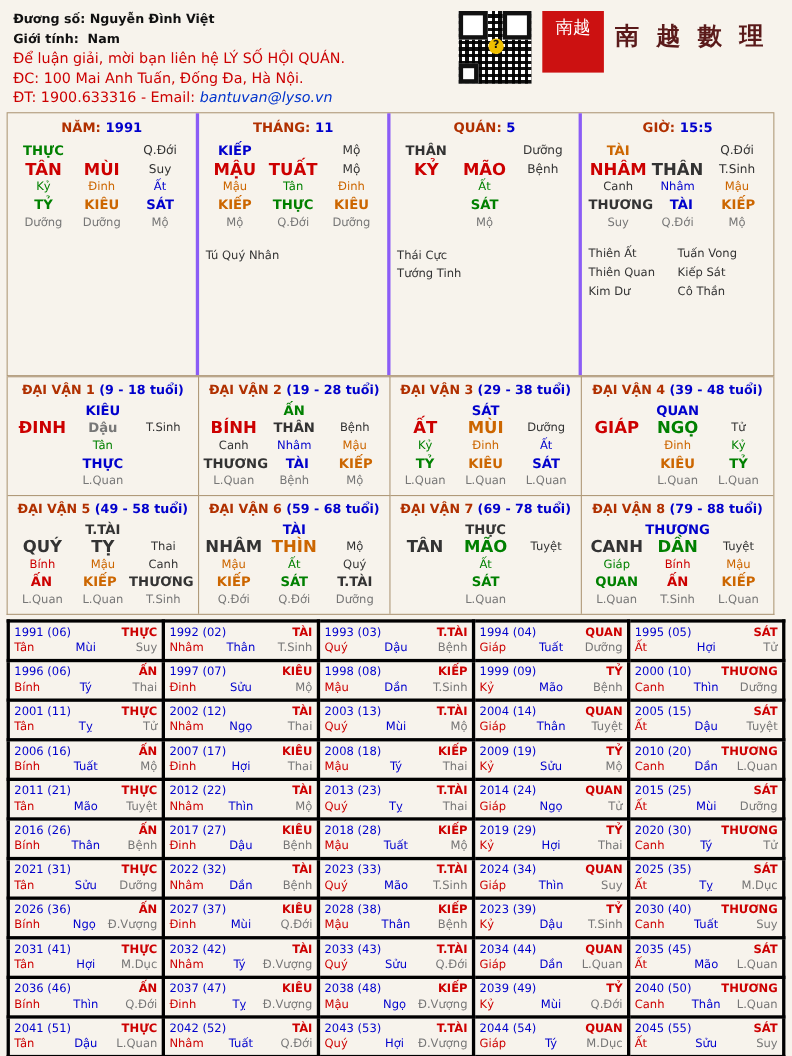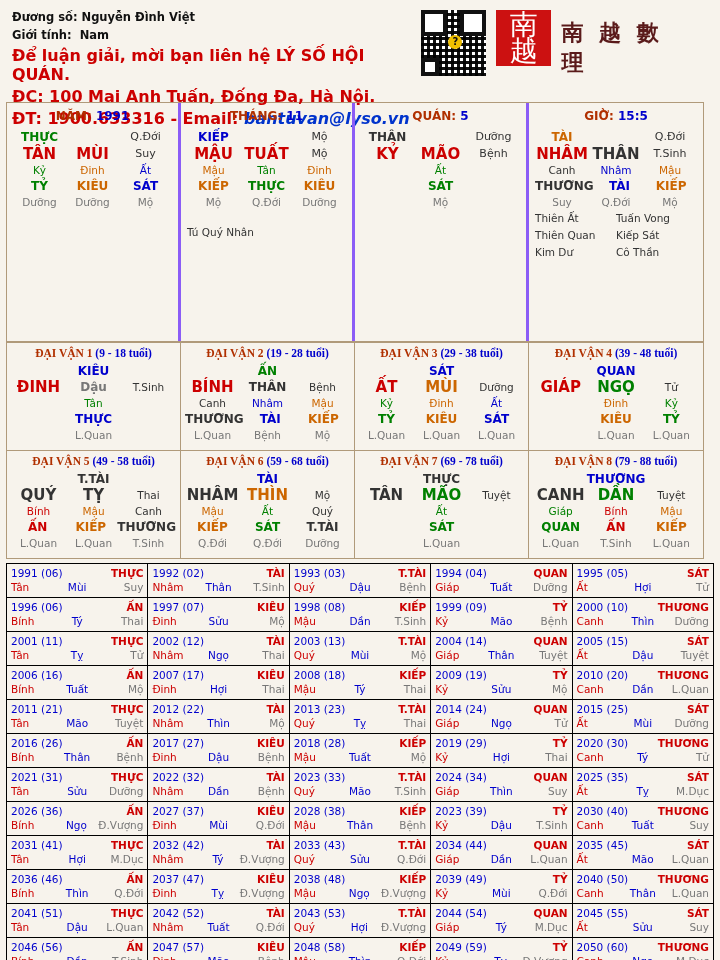--- a/index.html
+++ b/index.html
@@ -14,38 +14,38 @@
     position: relative;
     overflow: hidden;
   }
   .page { position: relative; width: 720px; height: 960px; padding: 6px 16px 0 6px; }
 
   
   .header { display: flex; justify-content: space-between; align-items: flex-start; height: 96px; }
   .hdr-left { padding-left: 6px; padding-top: 4px; }
   .hdr-line { font-size: 11.5px; font-weight: bold; margin-bottom: 4px; color: #111; }
   .hdr-line .lbl { color: #111; }
-  .hdr-red { color: #cc0000; font-weight: bold; font-size: 16px; margin-bottom: 3px; }
+  .hdr-red { color: #cc0000; font-weight: normal; font-size: 13px; margin-bottom: 3px; }
   .hdr-red .email { color: #0033cc; font-style: italic; }
   .hdr-right { display: flex; align-items: flex-start; gap: 10px; padding-right: 6px; padding-top: 4px;}
   .qr { width: 66px; height: 66px; background:
       repeating-linear-gradient(90deg,#111 0 3px,#fff 3px 6px),
       repeating-linear-gradient(0deg,#111 0 3px,transparent 3px 6px);
       background-blend-mode: multiply; position: relative; }
   .qr:before, .qr:after, .qr i {
     content:""; position:absolute; width:18px; height:18px; border:4px solid #111; background:#fff;
   }
   .qr:before { top:0; left:0; }
   .qr:after { top:0; right:0; }
   .qr i { bottom:0; left:0; }
   .qr u { position:absolute; left:27px; top:25px; width:14px; height:14px; border-radius:50%;
           background:#f0c000; color:#111; font-size:10px; text-align:center; line-height:14px;
           text-decoration:none; font-weight:bold; }
   .seal { width: 56px; height: 56px; background: #cc1111; color: #fff; font-family: "DejaVu Serif", serif;
-          font-size: 28px; text-align: center; line-height: 26px; padding: 2px; }
+          font-size: 16px; text-align: center; line-height: 26px; padding: 2px; }
   .brand { font-family: "DejaVu Serif", serif; font-size: 22px; font-weight: bold; color: #5a1a1a;
            letter-spacing: 4px; padding-top: 8px; }
 
   
   .pillars { display: grid; grid-template-columns: repeat(4, 1fr); gap: 0; border: 1px solid #b09a7a; }
   .pillar { border-right: 3px solid #8b5cf6; padding: 4px 6px 6px 6px; height: 238px; position: relative; }
   .pillar:last-child { border-right: none; }
   .p-title { text-align: center; font-weight: bold; color: #b03000; font-size: 12px; margin: 2px 0 6px; }
   .p-title .v { color: #0000cc; }
   .row3 { display: grid; grid-template-columns: 1fr 1fr 1fr; text-align: center; font-size: 11px; line-height: 16px; }
@@ -53,33 +53,33 @@
   .big { font-size: 15px; font-weight: bold; }
   .mid { font-size: 12px; font-weight: bold; }
   .sm { font-size: 10.5px; }
   .c-red { color: #cc0000; }
   .c-blue { color: #0000cc; }
   .c-green { color: #008000; }
   .c-grey { color: #777777; }
   .c-dark { color: #333333; }
   .c-orange { color: #cc6600; }
   .p-notes { margin-top: 14px; font-size: 10.5px; color: #333; line-height: 17px; }
-  .p-notes2 { margin-top: 0; font-size: 10.5px; color: #333; line-height: 17px;
+  .p-notes2 { margin-top: 13px; font-size: 10.5px; color: #333; line-height: 17px;
               display: grid; grid-template-columns: 1fr 1fr; }
 
   
   .dv-grid { display: grid; grid-template-columns: repeat(4, 1fr); border: 1px solid #b09a7a; border-top: none; }
   .dv { border-right: 1px solid #b09a7a; border-top: 1px solid #b09a7a; padding: 4px 4px 6px; height: 108px; }
   .dv:nth-child(4n) { border-right: none; }
-  .dv-title { text-align: center; font-weight: bold; color: #b03000; font-size: 11.5px; margin-bottom: 4px; font-family: Liberation Serif, serif; }
+  .dv-title { text-align: center; font-weight: bold; color: #b03000; font-size: 11.5px; margin-bottom: 4px; }
   .dv-title .yr { color: #0000cc; }
 
   
   .yt { width: 708px; margin: 4px 0 0 0; border-collapse: collapse; table-layout: fixed; }
-  .yt td { border: 1px solid #000000; padding: 0; vertical-align: top; width: 20%; }
+  .yt td { border: 3px solid #000000; padding: 0; vertical-align: top; width: 20%; }
   .cellbox { padding: 2px 4px 3px 4px; line-height: 14px; }
   .cl1 { display: flex; justify-content: space-between; font-size: 10.5px; }
   .cl1 .yr { color: #0000cc; }
   .cl1 .tag { font-weight: bold; color: #cc0000; flex: 0 0 auto; margin-left: 8px;}
   .cl2 { display: grid; grid-template-columns: 1fr 1fr 1fr; font-size: 10.5px; }
   .cl2 span { text-align: left; }
   .cl2 span:nth-child(2) { text-align: center; }
   .cl2 span:nth-child(3) { text-align: right; }
 </style>
 </head>
@@ -205,20 +205,24 @@
       <div class="row3">
           <span class="mid"></span>
           <span class="mid c-green">SÁT</span>
           <span class="mid"></span>
         </div>
       <div class="row3">
           <span class="sm c-grey"></span>
           <span class="sm c-grey">Mộ</span>
           <span class="sm c-grey"></span>
         </div>
+      <div class="p-notes">
+        <div>Thái Cực</div>
+        <div>Tướng Tinh</div>
+      </div>
     </div>
 
     <div class="pillar">
       <div class="p-title">
         <span>GIỜ:</span>
         <span class="v">15:5</span>
       </div>
       <div class="row3 top">
           <span class="mid c-orange">TÀI</span>
           <span></span>

